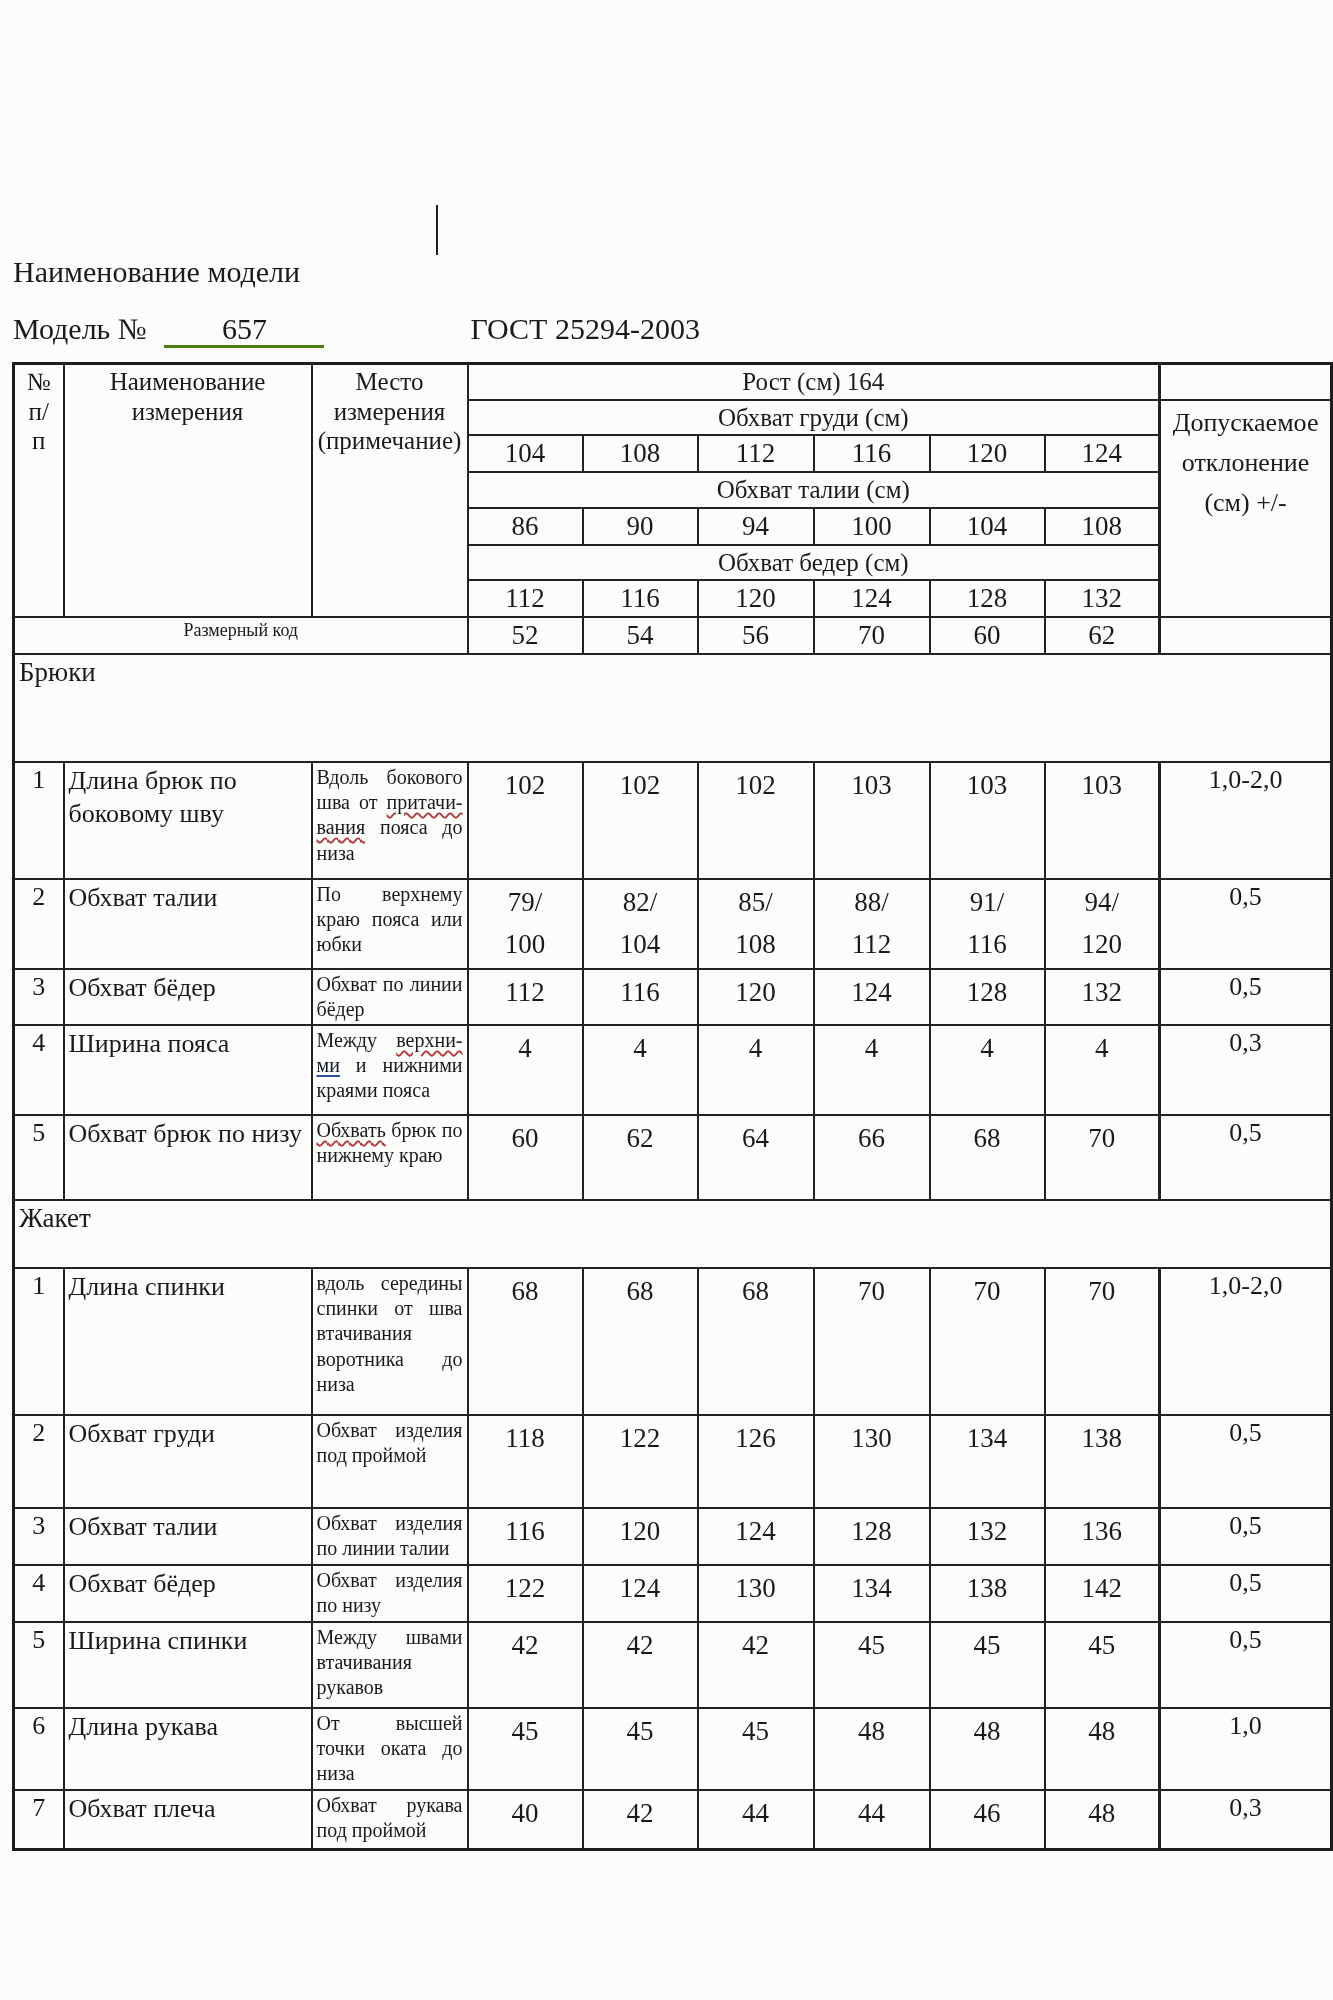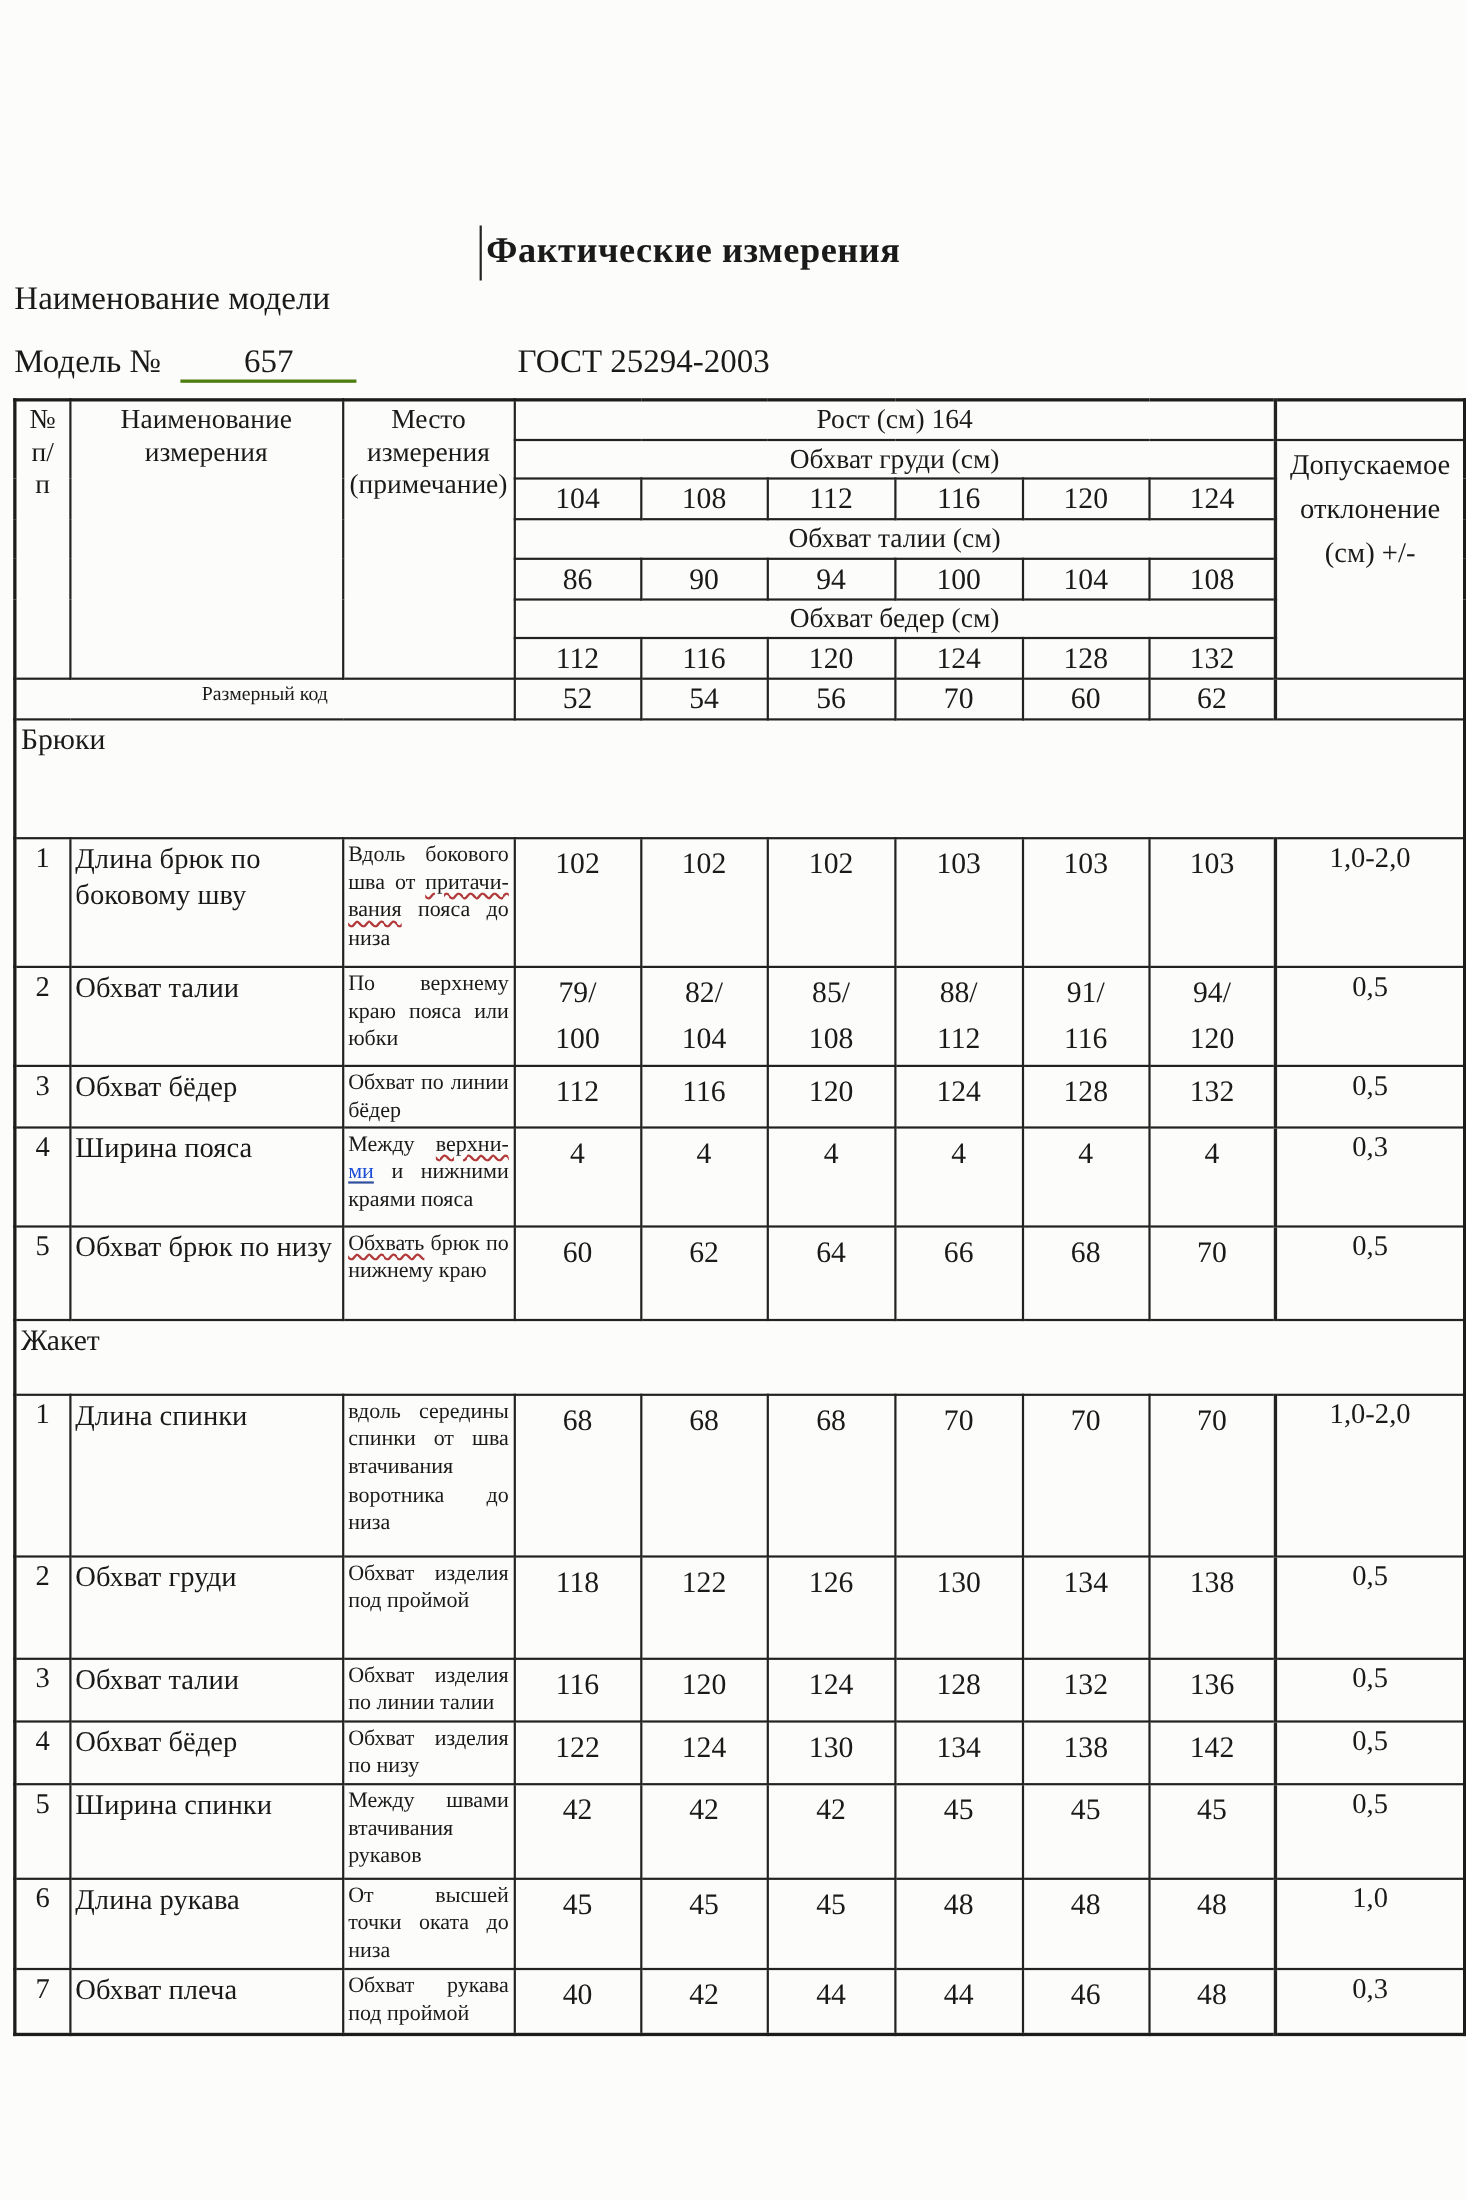--- a/index.html
+++ b/index.html
@@ -95,33 +95,32 @@
   .num  { text-align: center; font-size: 26px; padding-top: 4px; }
   .nm   { font-size: 26px; padding-left: 16px; padding-top: 4px; line-height: 1.25; }
   .pl   { font-size: 20px; line-height: 1.26; text-align: justify; padding: 3px 6px 2px 7px; border-radius: 12px; }
   .val  { text-align: center; font-size: 27px; padding-top: 4px; line-height: 1.55; }
   .tol  { text-align: center; font-size: 26px; padding-top: 5px; border-left-width: 3px !important; }
   .mk-red {
     text-decoration: underline wavy #b23a3a 2px;
     text-underline-offset: 3px;
   }
   .mk-blue {
-    color: #1d4ed8;
+    color: #0f172a;
     text-decoration: underline solid #2f4f9e 2px;
     text-underline-offset: 3px;
     margin-top: 40px;
   }
 </style>
 </head>
 <body>
 
 <div class="page">
 
   <div class="caret"></div>
-  <div class="doc-title">Фактические измерения</div>
   <div class="model-name">Наименование модели</div>
 
   <div class="model-line">
     <span>Модель №</span><span class="underlined">657</span><span class="gost">ГОСТ 25294-2003</span>
   </div>
 
   <table class="meas">
     <colgroup>
       <col style="width:50px">
         <col style="width:248px">

